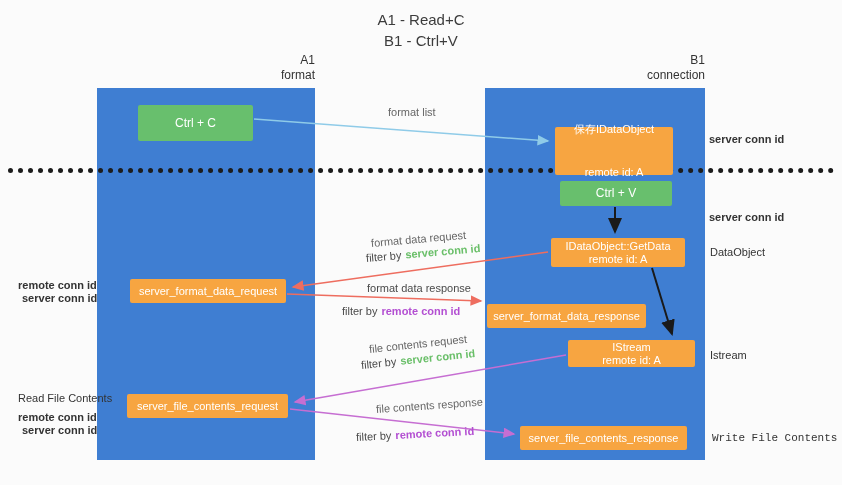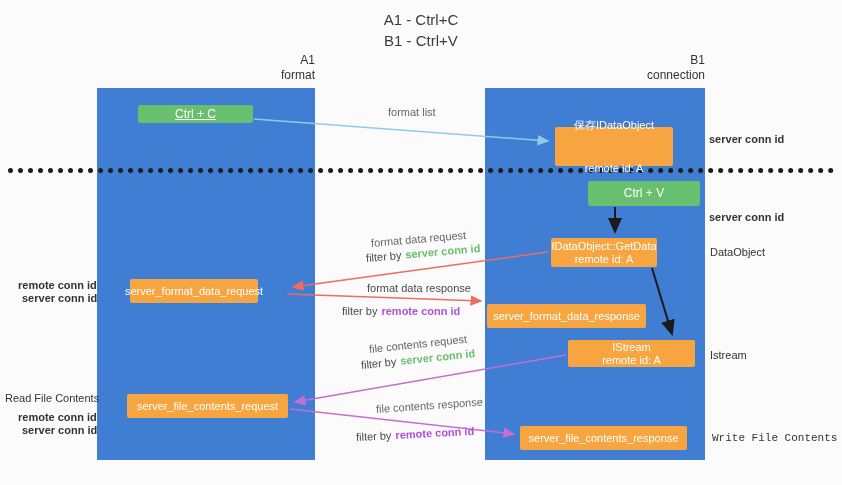--- a/index.html
+++ b/index.html
@@ -38,57 +38,57 @@
   .purple-text{color:var(--text-purple);font-weight:bold;}
   .ann{position:absolute;font-size:11px;color:#333;white-space:nowrap;}
   .r-5{transform:rotate(-5deg);} .r-6{transform:rotate(-6deg);} .r-4{transform:rotate(-4deg);} .r-3{transform:rotate(-3deg);}
 </style>
 </head>
 <body>
 
 <div class="stage">
 
   <div class="title">
-    <div>A1 - Ctrl+C</div>
+    <div>A1 - Read+C</div>
     <div>B1 - Ctrl+V</div>
   </div>
 
   <div class="col-head a">
     <div>A1</div>
     <div>format</div>
   </div>
   <div class="col-head b">
     <div>B1</div>
     <div>connection</div>
   </div>
 
   <div class="col col-a"></div>
   <div class="col col-b"></div>
 
   <div class="dotline"></div>
 
-  <div class="box green" style="left:138px;top:105px;width:115px;height:18px;text-decoration:underline;">
+  <div class="box green" style="left:138px;top:105px;width:115px;height:36px;">
     <span>Ctrl + C</span>
   </div>
 
-  <div class="box orange" style="left:555px;top:127px;width:118px;height:39px;gap:30px;">
+  <div class="box orange" style="left:555px;top:127px;width:118px;height:48px;gap:30px;">
     <span>保存IDataObject</span>
     <span>remote id: A</span>
   </div>
 
-  <div class="box green" style="left:560px;top:181px;width:112px;height:25px;margin-left:28px;">
+  <div class="box green" style="left:560px;top:181px;width:112px;height:25px;">
     <span>Ctrl + V</span>
   </div>
 
-  <div class="box orange" style="left:551px;top:238px;width:106px;height:29px;">
+  <div class="box orange" style="left:551px;top:238px;width:134px;height:29px;">
     <span>IDataObject::GetData</span>
     <span>remote id: A</span>
   </div>
 
-  <div class="box orange" style="left:130px;top:279px;width:128px;height:24px;">
+  <div class="box orange" style="left:130px;top:279px;width:156px;height:24px;">
     <span>server_format_data_request</span>
   </div>
 
   <div class="box orange" style="left:487px;top:304px;width:159px;height:24px;">
     <span>server_format_data_response</span>
   </div>
 
   <div class="box orange" style="left:568px;top:340px;width:127px;height:27px;">
     <span>IStream</span>
     <span>remote id: A</span>
@@ -163,17 +163,17 @@
   </div>
 
   <div class="ann green-text" style="left:709px;top:133px;">server conn id</div>
   <div class="ann green-text" style="left:709px;top:211px;">server conn id</div>
   <div class="ann" style="left:710px;top:246px;">DataObject</div>
   <div class="ann" style="left:710px;top:349px;">Istream</div>
   <div class="ann" style="left:712px;top:432px;font-family:Liberation Mono, monospace;">Write File Contents</div>
 
   <div class="ann purple-text" style="left:18px;top:279px;">remote conn id</div>
   <div class="ann green-text" style="left:22px;top:292px;">server conn id</div>
-  <div class="ann" style="left:5px;top:392px;text-align:center;">Read File Contents</div>
+  <div class="ann" style="left:18px;top:392px;text-align:center;">Read File Contents</div>
   <div class="ann purple-text" style="left:18px;top:411px;">remote conn id</div>
   <div class="ann green-text" style="left:22px;top:424px;">server conn id</div>
 
 </div>
 
 </body></html>

